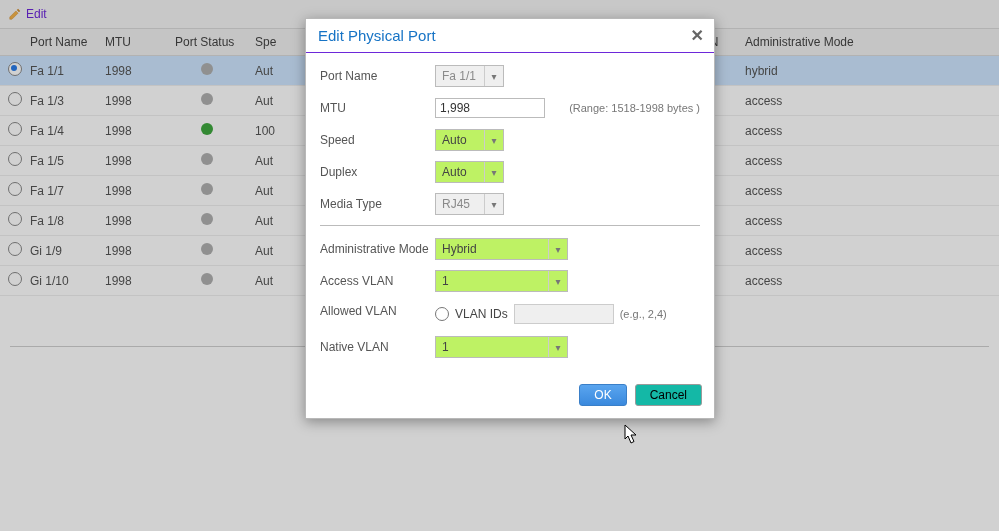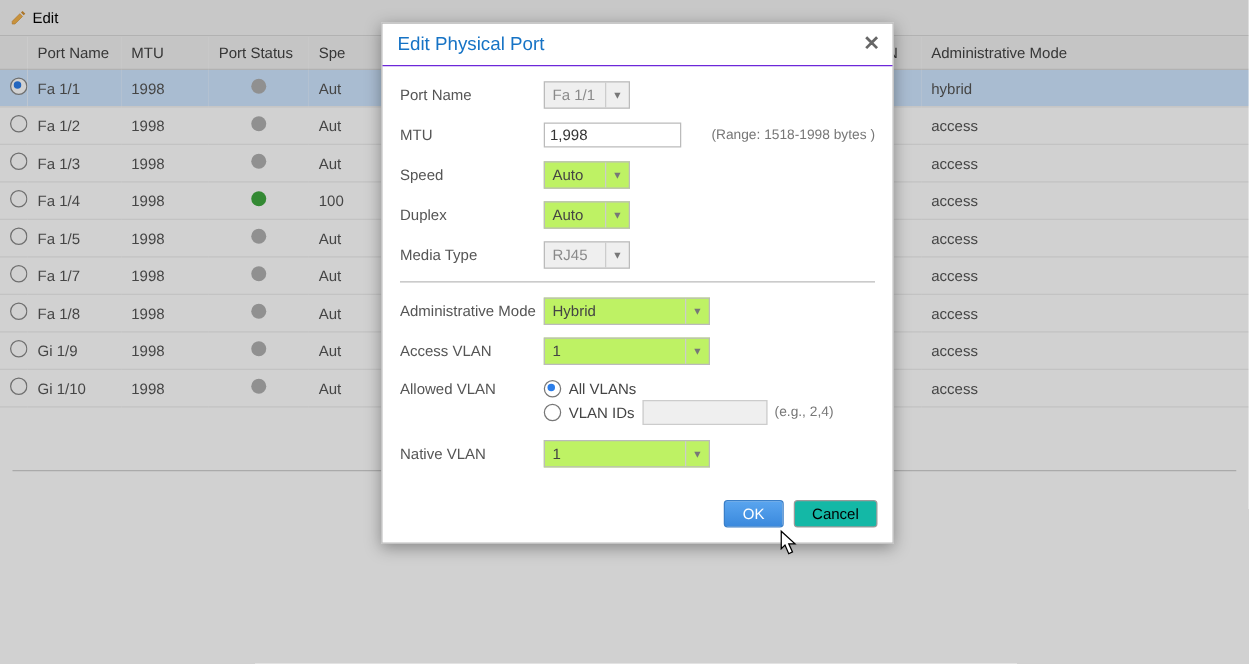--- a/index.html
+++ b/index.html
@@ -23,21 +23,21 @@
     padding: 2px 8px;
     border-bottom: 1px solid #d9d9d9;
     background: #f5f5f5;
   }
   .toolbar .edit-icon {
     width: 14px; height: 14px;
     margin-right: 4px;
     display: inline-block;
   }
   .toolbar .edit-icon svg { width:14px; height:14px; }
-  .toolbar .label { color:#000000; }
+  .toolbar .label { color:#6d28d9; }
 
   
   table.grid {
     width: 100%;
     border-collapse: collapse;
     table-layout: fixed;
   }
   table.grid th {
     text-align: left;
     font-weight: normal;
@@ -307,29 +307,20 @@
         <td class="col-radio"><span class="radio-dot checked"></span></td>
         <td>Fa 1/1</td>
         <td>1998</td>
         <td class="col-status"><span class="status-dot"></span></td>
         <td>Aut</td>
         <td></td>
         <td>hybrid</td>
       </tr>
       <tr>
         <td class="col-radio"><span class="radio-dot"></span></td>
-        <td>Fa 1/2</td>
-        <td>1998</td>
-        <td class="col-status"><span class="status-dot"></span></td>
-        <td>Aut</td>
-        <td></td>
-        <td>access</td>
-      </tr>
-      <tr>
-        <td class="col-radio"><span class="radio-dot"></span></td>
         <td>Fa 1/3</td>
         <td>1998</td>
         <td class="col-status"><span class="status-dot"></span></td>
         <td>Aut</td>
         <td></td>
         <td>access</td>
       </tr>
       <tr>
         <td class="col-radio"><span class="radio-dot"></span></td>
         <td>Fa 1/4</td>
@@ -467,24 +458,20 @@
           <span class="val">1</span>
           <span class="arrow">▾</span>
         </span>
       </div>
     </div>
 
     <div class="form-row" style="align-items:flex-start;">
       <div class="flabel" style="padding-top:2px;">Allowed VLAN</div>
       <div class="ctrl">
         <div class="rgroup">
-          <div class="ropt">
-            <span class="rdot on"></span>
-            <span>All VLANs</span>
-          </div>
           <div class="ropt">
             <span class="rdot"></span>
             <span>VLAN IDs</span>
             <input class="ftext dis w90" value="" style="">
             <span class="hint">(e.g., 2,4)</span>
           </div>
         </div>
       </div>
     </div>
 

